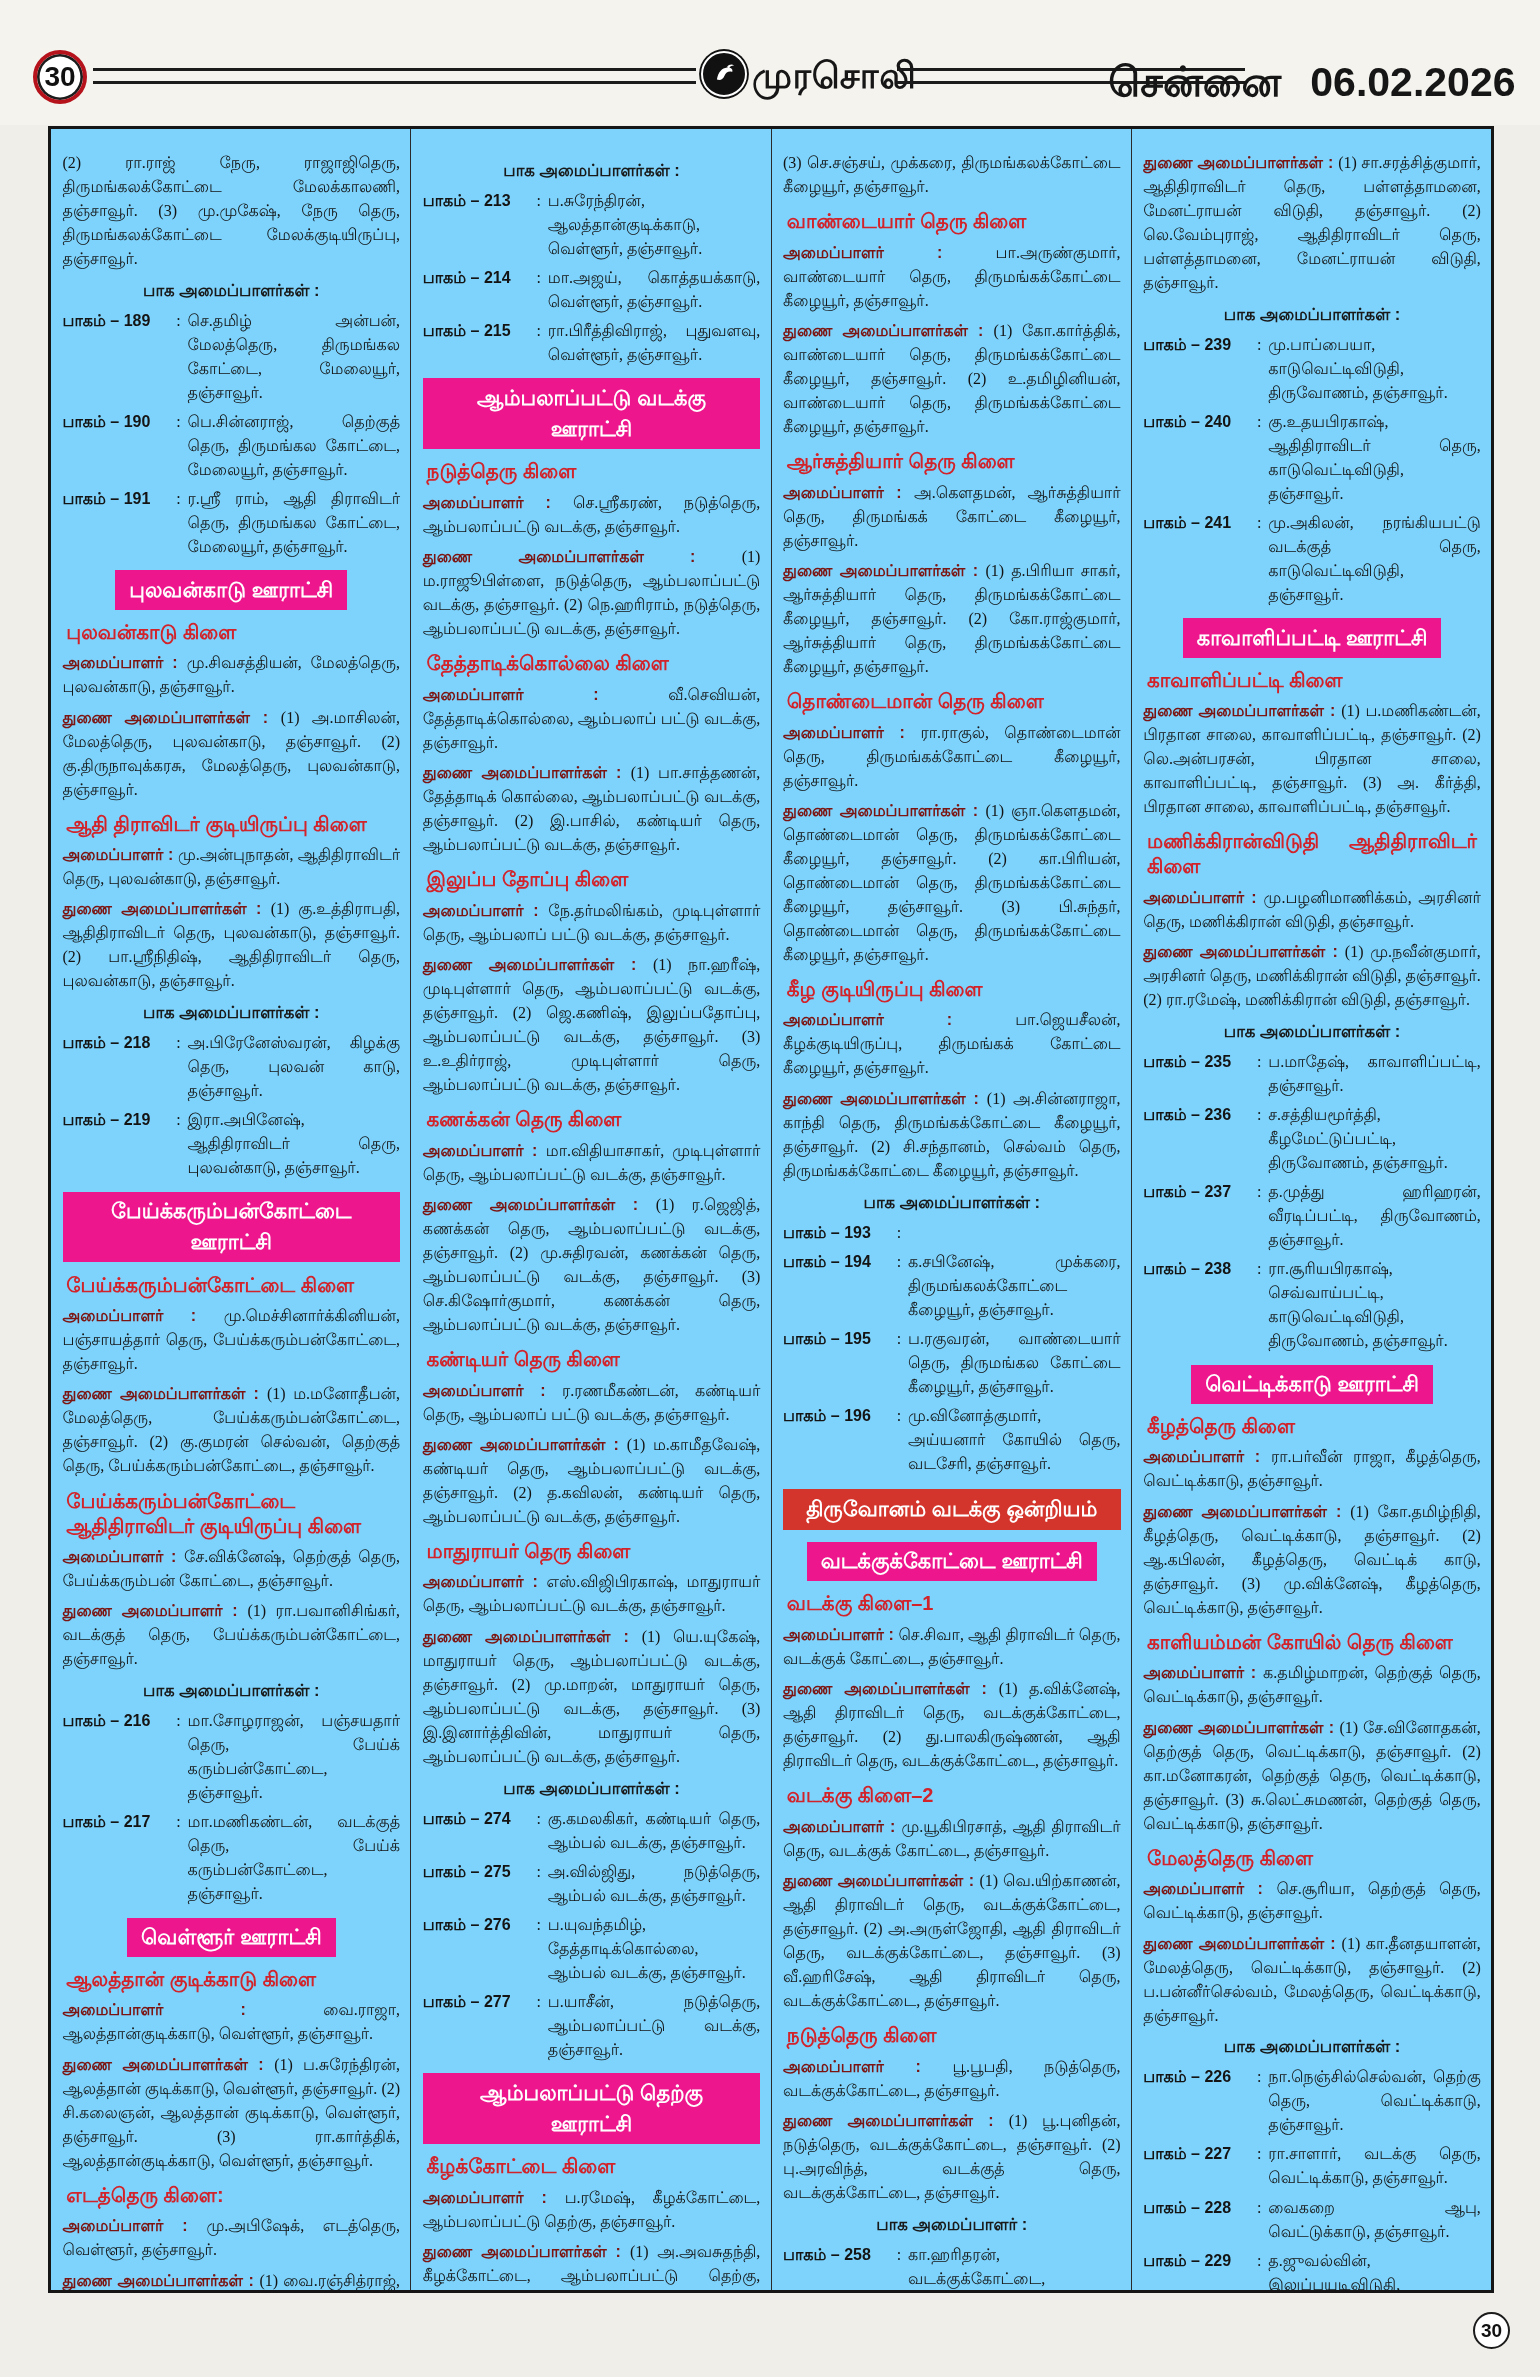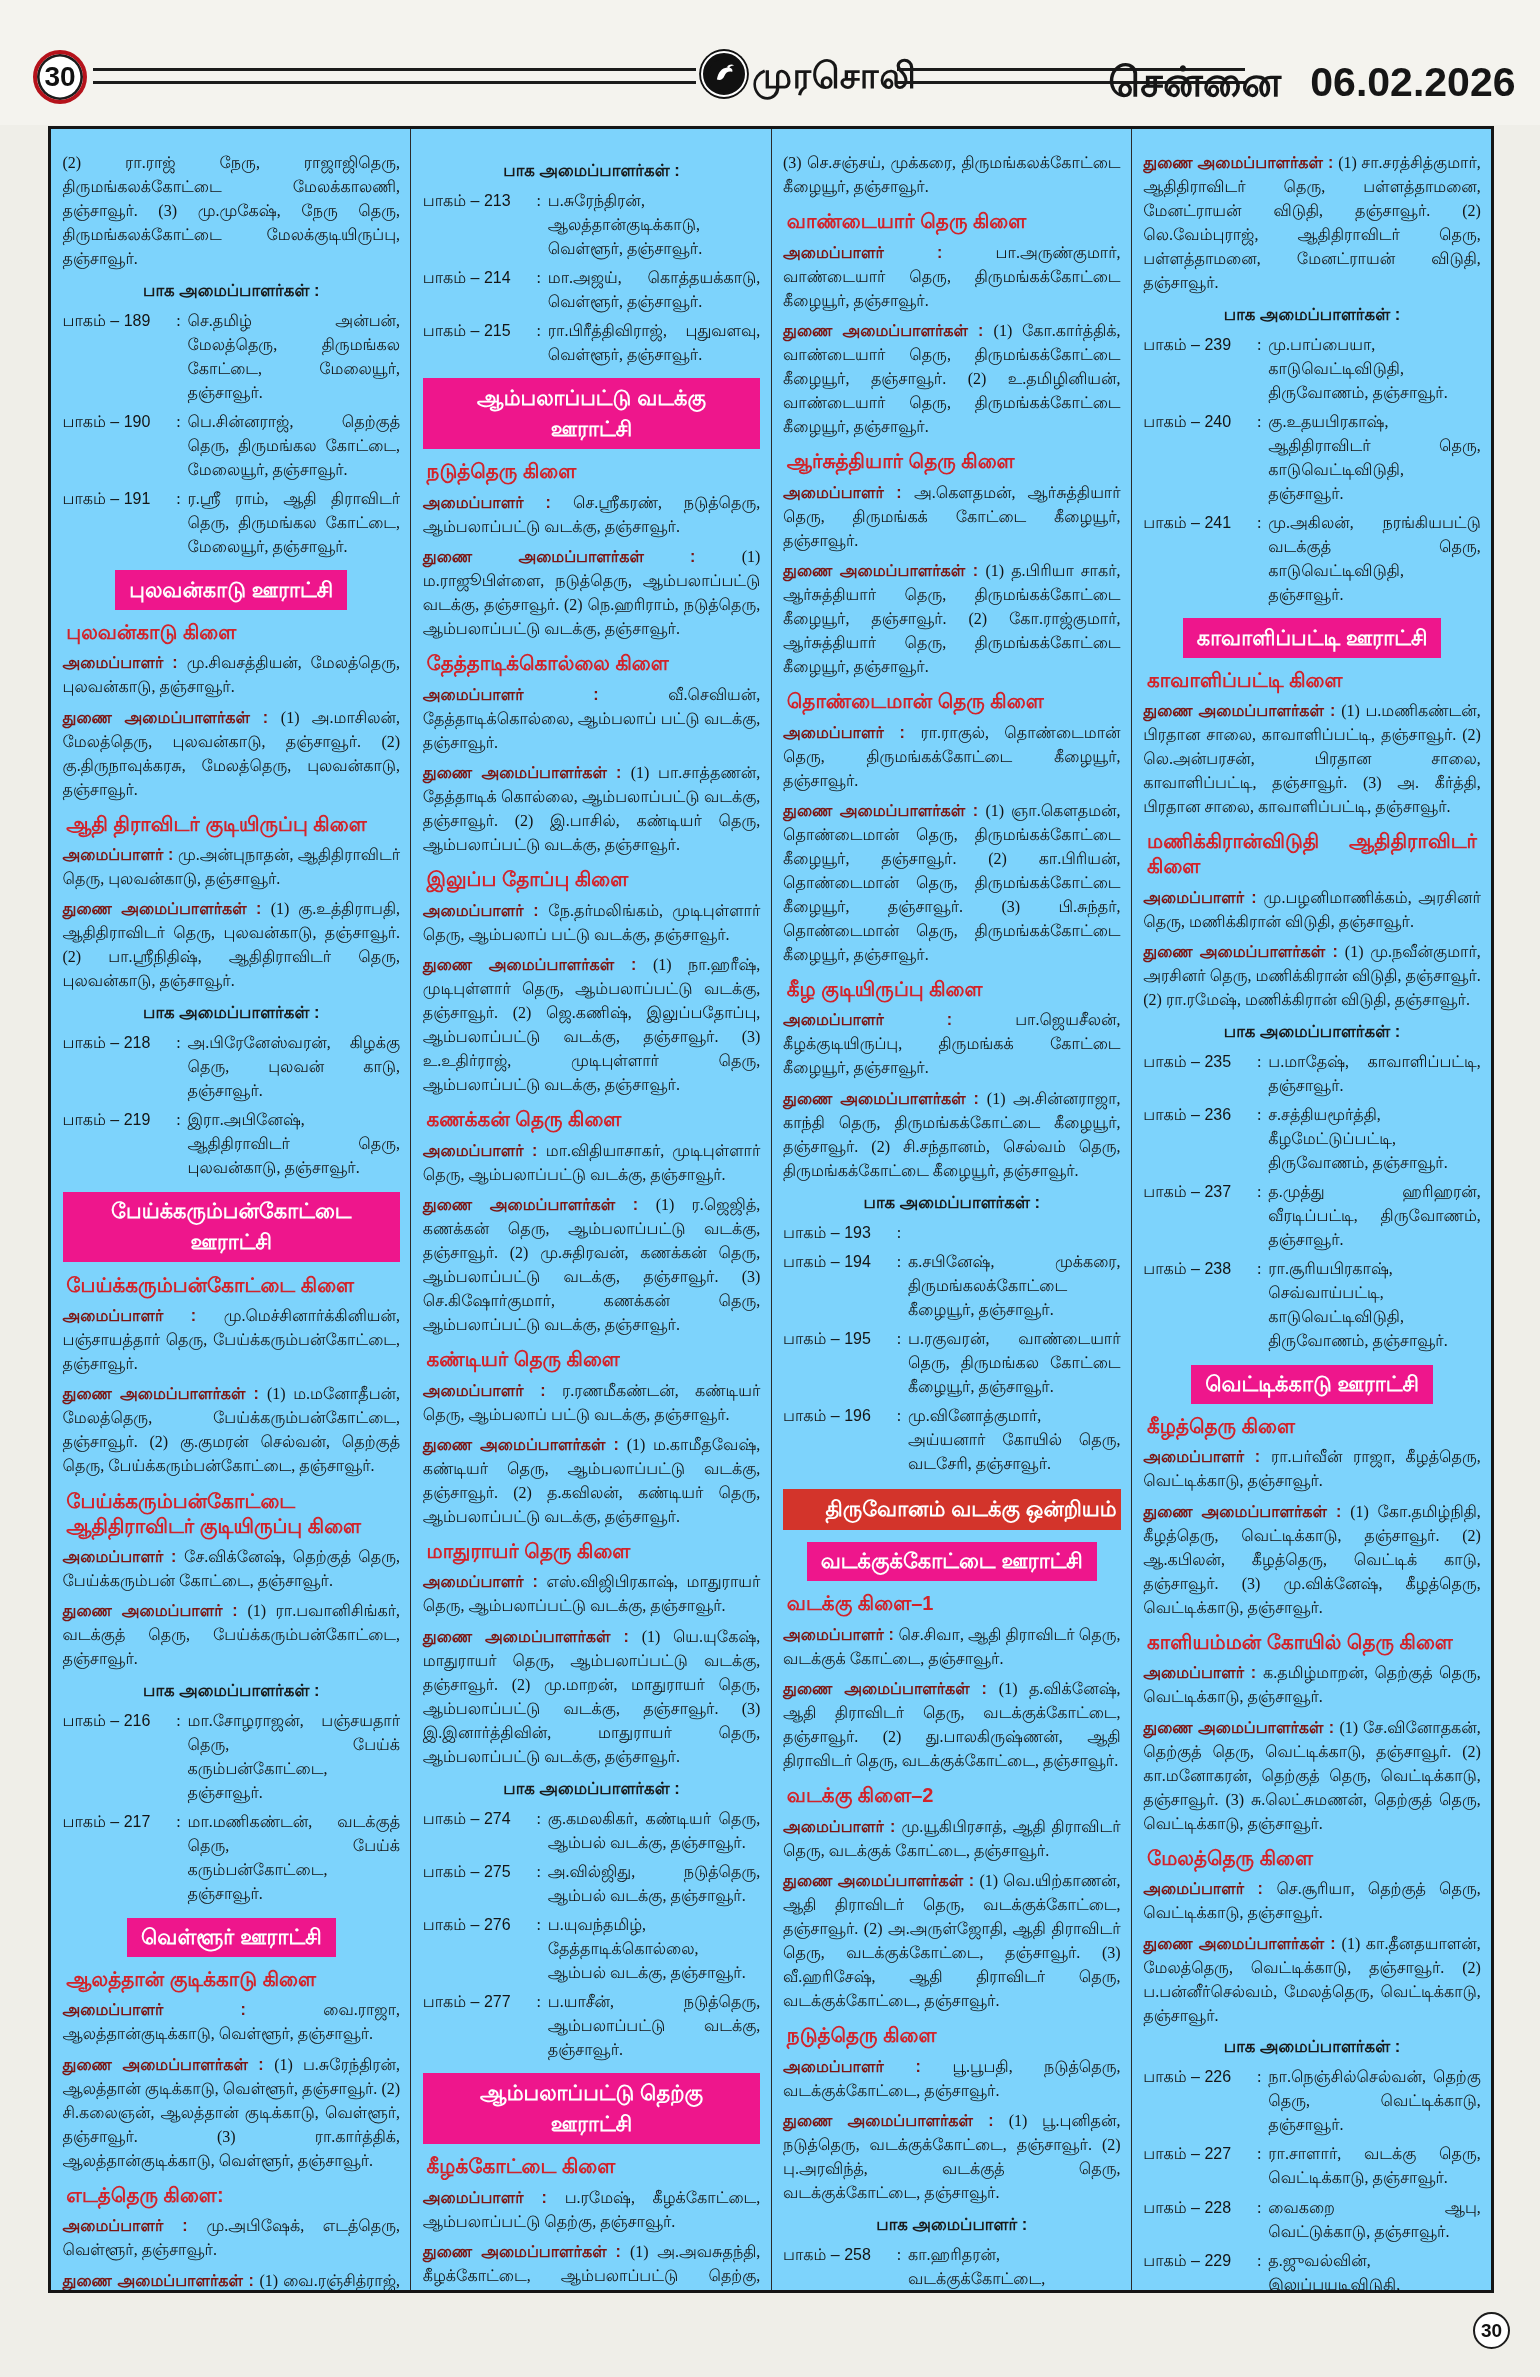--- a/index.html
+++ b/index.html
@@ -57,24 +57,24 @@
     font-family:"Liberation Sans",sans-serif;margin:10.2px 3.8px 6.4px 3.8px;
   }
   .pink-wrap{text-align:center;margin:11.5px 0 3.8px 0;}
   .pink-head{
     display:inline-block;background:#ee168c;color:#ffffff;font-weight:bold;
     font-family:"Liberation Sans",sans-serif;font-size:21px;padding:3.2px 14px 4.5px 14px;
   }
   .dark-wrap{text-align:center;margin:12.8px 0 3.8px 0;}
   .dark-head{
     display:block;background:#d3342b;color:#ffffff;font-weight:bold;
-    font-family:"Liberation Sans",sans-serif;font-size:21px;padding:4.5px 3.8px 5.7px 3.8px;text-align:right;
+    font-family:"Liberation Sans",sans-serif;font-size:21px;padding:4.5px 3.8px 5.7px 3.8px;
   }
   .bagam{display:flex;margin:0 0 5.1px 0;}
-  .bagam .no{flex:0 0 107px;font-weight:normal;font-family:"Liberation Sans",sans-serif;white-space:nowrap;}
+  .bagam .no{flex:0 0 107px;font-weight:bold;font-family:"Liberation Sans",sans-serif;white-space:nowrap;}
   .bagam .sep{flex:0 0 18px;text-align:center;}
   .bagam .tx{flex:1 1 auto;}
   
   .foot-circle{
     position:absolute;right:31px;bottom:28px;width:33px;height:33px;border-radius:50%;
     background:#fff;border:2.6px solid #1c1c1c;display:flex;align-items:center;justify-content:center;
     font-family:"Liberation Sans",sans-serif;font-weight:bold;font-size:19px;color:#111;
   }
 </style>
 </head>

